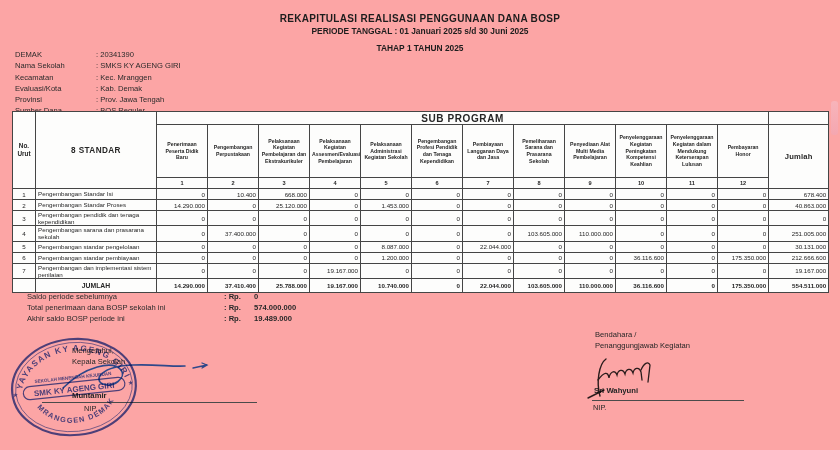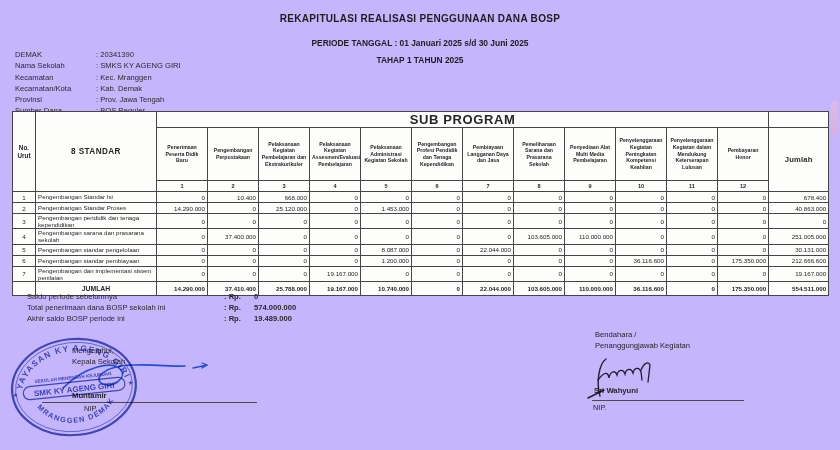--- a/index.html
+++ b/index.html
@@ -1,35 +1,35 @@
 <!DOCTYPE html>
 <html><head>
 <meta charset="utf-8">
 <style>
   html,body{margin:0;padding:0;}
   body{width:840px;height:450px;overflow:hidden;background:#f4f4f2;font-family:"Liberation Sans",sans-serif;}
-  .page{position:relative;width:840px;height:450px;background:#c4b5fd;color:#262626;}
+  .page{position:relative;width:840px;height:450px;background:#fca5a5;color:#262626;}
 
   
   .title{position:absolute;top:13px;left:0;width:100%;text-align:center;font-weight:bold;color:#1d1d1d;}
   .title .t1{font-size:10px;letter-spacing:.3px;}
-  .title .t2{font-size:8.4px;margin-top:14px;}
+  .title .t2{font-size:8.4px;margin-top:2px;}
   .title .t3{font-size:8.4px;margin-top:7px;}
 
   
   .meta{position:absolute;top:49px;left:15px;font-size:7.6px;line-height:11.3px;color:#2a2a2a;}
   .meta .lbl{display:inline-block;width:81px;}
 
   
   table.bosp{position:absolute;left:12px;top:111px;width:816px;border-collapse:collapse;table-layout:fixed;background:#fdfdfc;}
   table.bosp th,table.bosp td{border:1px solid #454545;padding:0 2px;color:#262626;overflow:hidden;}
   table.bosp{border:1.4px solid #333;}
   th.corner-no{font-size:6.4px;font-weight:bold;white-space:pre-line;line-height:1.2;}
   th.corner-standar{font-size:8.2px;font-weight:bold;letter-spacing:.4px;}
-  th.subprogram{font-size:13px;font-weight:bold;height:12px;letter-spacing:.6px;}
+  th.subprogram{font-size:10px;font-weight:bold;height:12px;letter-spacing:.6px;}
   th.jumlah-cap{height:12px;}
   th.subcol{font-size:5.2px;font-weight:bold;line-height:1.3;height:52px;vertical-align:middle;padding:1px;}
   th.jumlah{font-size:7.6px;font-weight:bold;letter-spacing:.2px;}
   td.num{font-size:5.6px;font-weight:bold;text-align:center;height:10px;padding:0;}
   td.no{font-size:6.2px;text-align:center;}
   td.name{font-size:6.2px;text-align:left;line-height:1.15;padding:1px 2px;}
   td.val{font-size:6.2px;text-align:right;height:10px;}
   tr.frow td{font-weight:bold;height:13px;}
   td.flabel{font-size:6.8px;text-align:center;font-weight:bold;}
 
@@ -63,21 +63,21 @@
   <div class="title">
     <div class="t1">REKAPITULASI REALISASI PENGGUNAAN DANA BOSP</div>
     <div class="t2">PERIODE TANGGAL : 01 Januari 2025 s/d 30 Juni 2025</div>
     <div class="t3">TAHAP 1 TAHUN 2025</div>
   </div>
 
   <div class="meta">
     <div><span class="lbl">DEMAK</span><span>: 20341390</span></div>
     <div><span class="lbl">Nama Sekolah</span><span>: SMKS KY AGENG GIRI</span></div>
     <div><span class="lbl">Kecamatan</span><span>: Kec. Mranggen</span></div>
-    <div><span class="lbl">Kecamatan/Kota</span><span>: Kab. Demak</span></div>
+    <div><span class="lbl">Evaluasi/Kota</span><span>: Kab. Demak</span></div>
     <div><span class="lbl">Provinsi</span><span>: Prov. Jawa Tengah</span></div>
     <div><span class="lbl">Sumber Dana</span><span>: BOS Reguler</span></div>
   </div>
 
   <table class="bosp">
     <colgroup>
       <col style="width:23px">
         <col style="width:121px">
       <col style="width:51px">
         <col style="width:51px">

